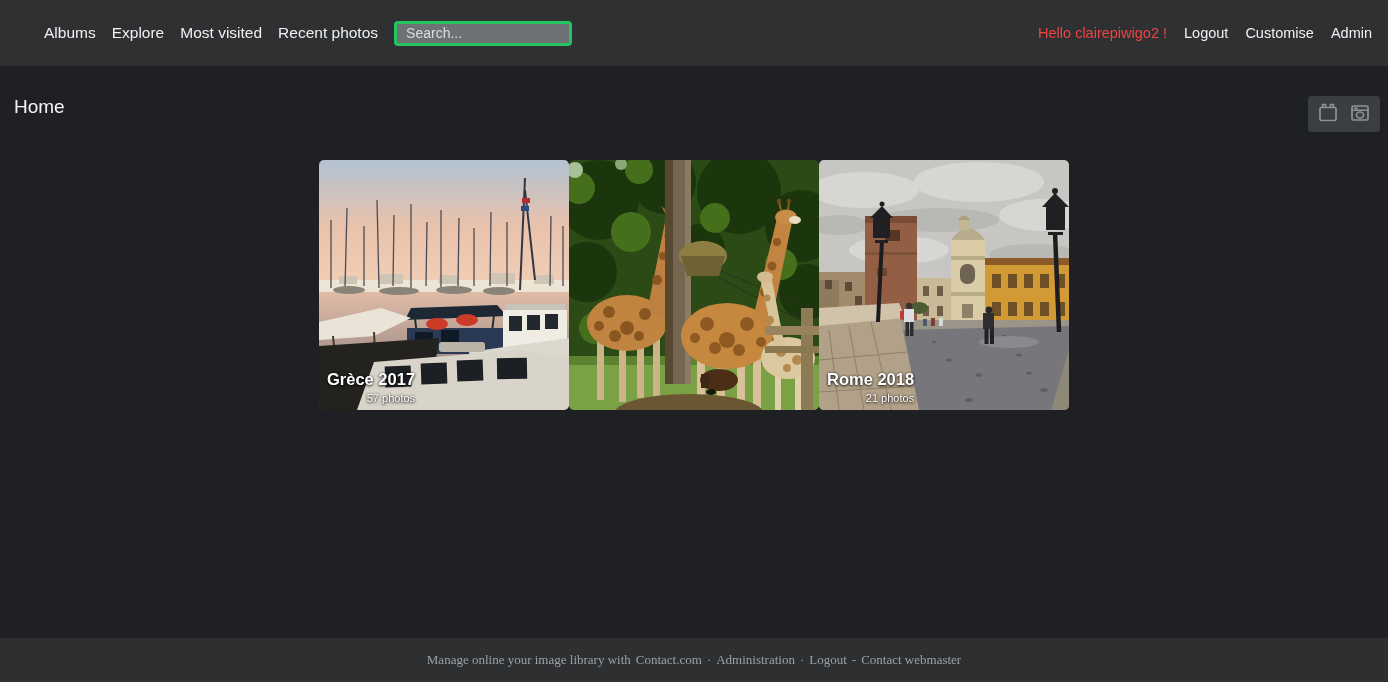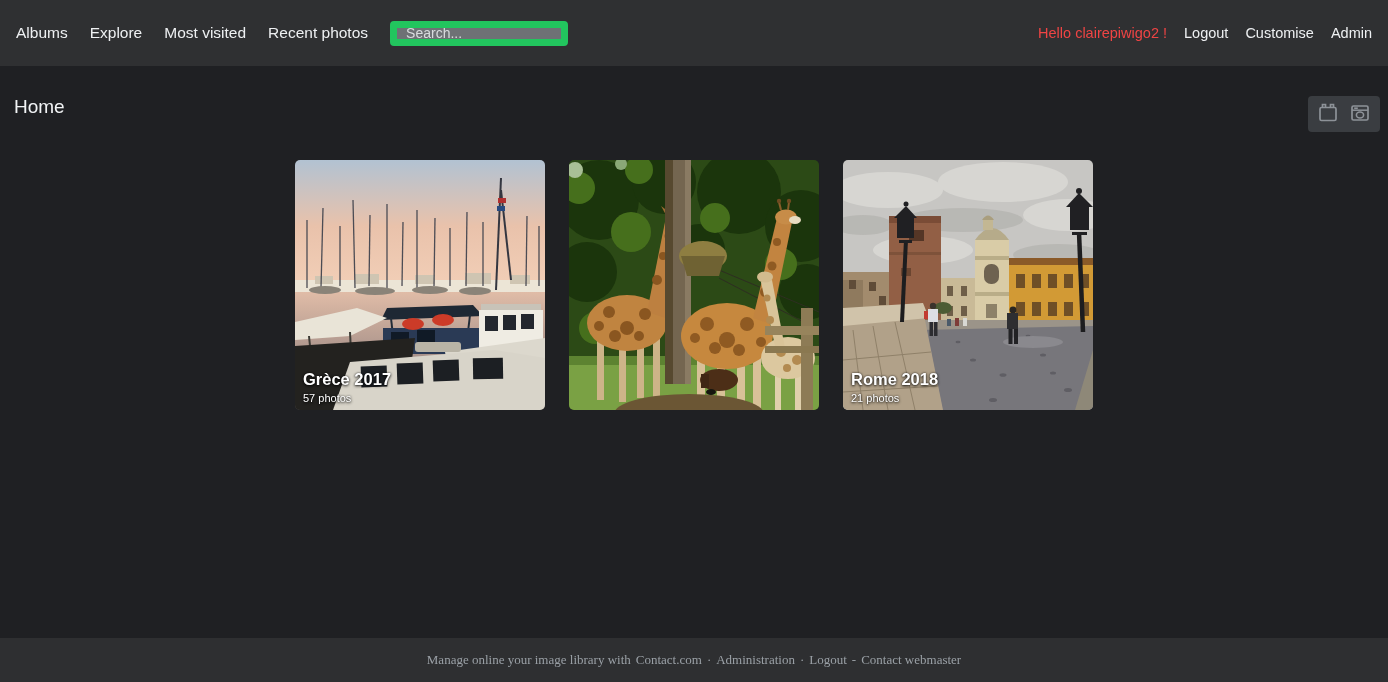--- a/index.html
+++ b/index.html
@@ -19,33 +19,33 @@
 
   
   .navbar {
     flex: 0 0 66px;
     background: #2f3032;
     display: flex;
     align-items: center;
     justify-content: space-between;
     padding: 0 16px;
   }
-  .nav-left { display: flex; align-items: center; gap: 22px; }
+  .nav-left { display: flex; align-items: center; gap: 16px; margin-left: 28px; }
   .nav-link {
     color: #eef0f2;
     font-size: 15.5px;
     text-decoration: none;
     cursor: pointer;
     white-space: nowrap;
   }
   .search-input {
     width: 178px;
     height: 25px;
     background: #6e7175;
-    border: 7px solid #22c55e;
+    border: 3px solid #22c55e;
     border-radius: 4px;
     color: #ffffff;
     font-size: 14px;
     padding: 0 9px;
     font-family: "Liberation Sans", "DejaVu Sans", sans-serif;
     outline: none;
   }
   .search-input::placeholder { color: #d9dcde; }
   .nav-right { display: flex; align-items: center; gap: 17px; }
   .greeting { color: #ef4444; font-size: 14.5px; white-space: nowrap; }
@@ -63,21 +63,21 @@
     gap: 8px;
     padding: 6px 8px;
     margin-right: -6px;
   }
   .icon-button {
     background: none; border: none; padding: 0; margin: 0;
     width: 24px; height: 24px; cursor: pointer;
     display: flex; align-items: center; justify-content: center;
   }
 
-  .album-grid { display: flex; justify-content: center; gap: 24px; margin-top: 28px; }
+  .album-grid { display: flex; justify-content: center; gap: 0; margin-top: 28px; text-align: right; }
   .album-card {
     position: relative;
     width: 250px; height: 250px;
     border-radius: 5px;
     overflow: hidden;
     display: block;
     cursor: pointer;
     text-decoration: none;
   }
   .album-card svg { display: block; width: 250px; height: 250px; }

